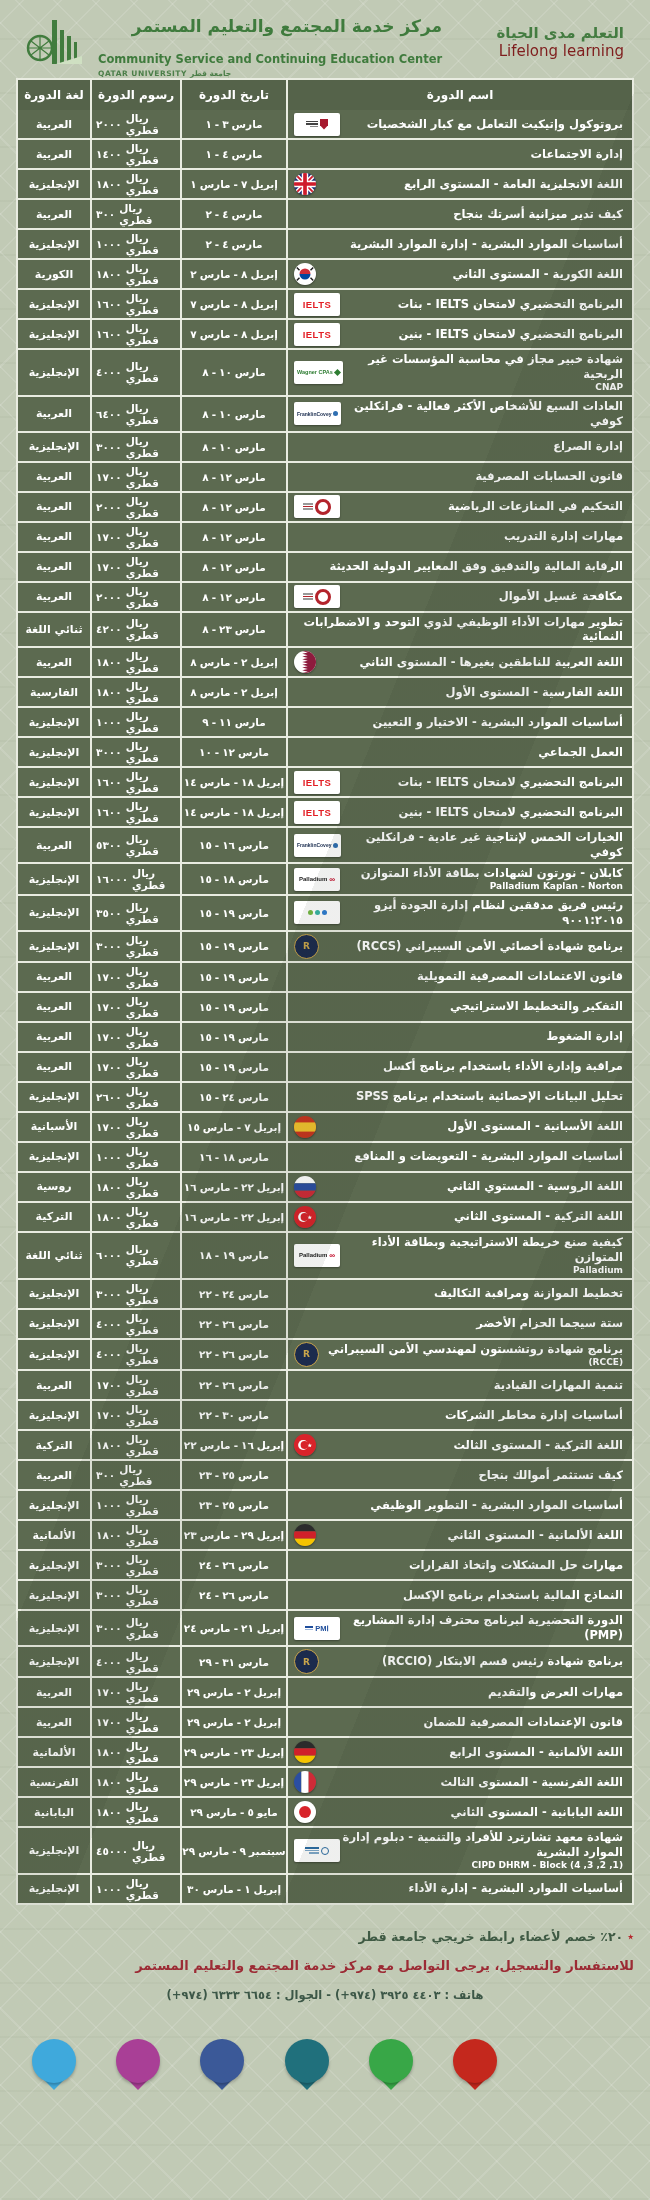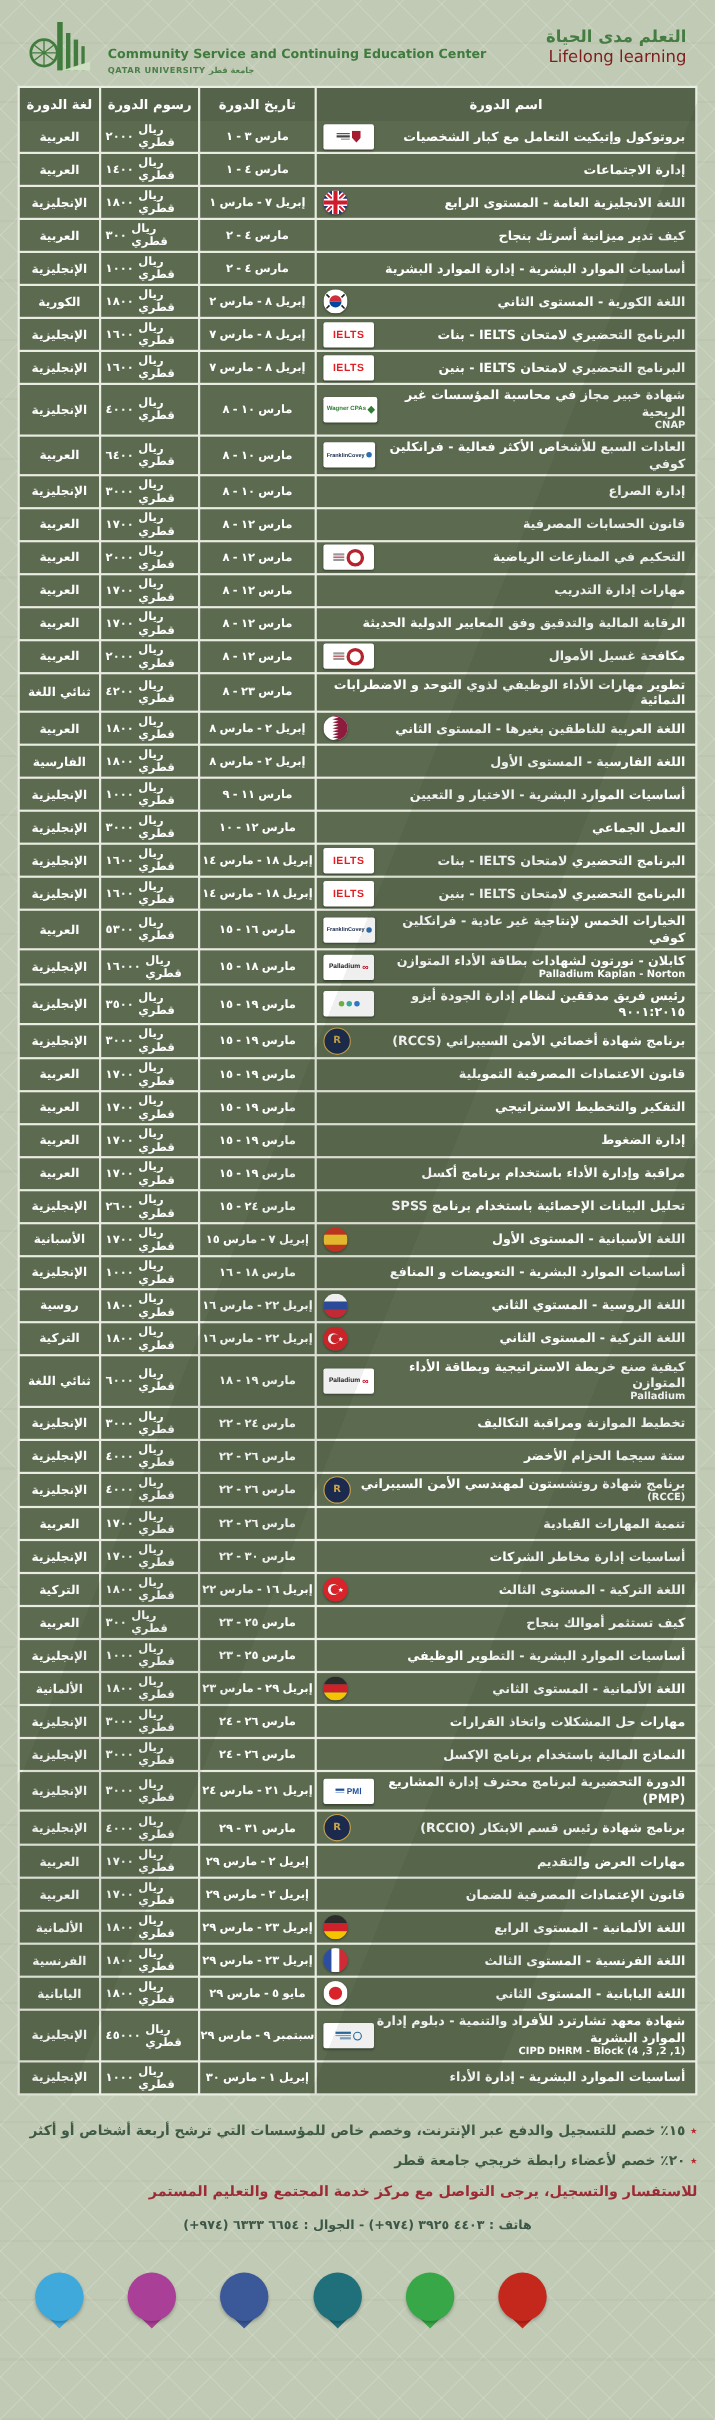--- a/index.html
+++ b/index.html
@@ -85,20 +85,21 @@
             <rect x="26" y="4" width="5" height="44" fill="#417c3e"></rect>
             <rect x="34" y="14" width="4" height="34" fill="#417c3e"></rect>
             <rect x="41" y="20" width="4" height="28" fill="#417c3e"></rect>
             <rect x="48" y="26" width="3" height="22" fill="#417c3e"></rect>
             <circle cx="14" cy="32" r="12" fill="none" stroke="#417c3e" stroke-width="2.5"></circle>
             <path d="M5 25 L23 39 M23 25 L5 39 M14 20 V44 M2 32 H26" stroke="#417c3e" stroke-width="1.2"></path>
             <path d="M30 48 L56 40 L56 48 Z" fill="#cfe0c2"></path>
           </svg>
         </span>
         <div>
+          <div class="org-ar">مركز خدمة المجتمع والتعليم المستمر</div>
           <div class="org-en">Community Service and Continuing Education Center</div>
           <div class="org-univ">
             <span>QATAR UNIVERSITY</span>
             <span>جامعة قطر</span>
           </div>
         </div>
       </div>
       <div class="hdr-right">
         <div class="tag-ar">التعلم مدى الحياة</div>
         <div class="tag-en">Lifelong learning</div>
@@ -1321,21 +1322,20 @@
             <div class="cell c-fee">
               <span>١٠٠٠</span>
               <span>ريال قطري</span>
             </div>
             <div class="cell c-lang">الإنجليزية</div>
           </div>
         </div>
     </div>
 
     <div class="notes">
-        <div class="note"><span class="mark">٭</span><span>١٥٪ خصم للتسجيل والدفع عبر الإنترنت، وخصم خاص للمؤسسات التي ترشح أربعة أشخاص أو أكثر</span></div>
         <div class="note"><span class="mark">٭</span><span>٢٠٪ خصم لأعضاء رابطة خريجي جامعة قطر</span></div>
       </div>
 
     <div class="contact-heading">للاستفسار والتسجيل، يرجى التواصل مع مركز خدمة المجتمع والتعليم المستمر</div>
     <div class="contact">
       <div>
         <span>هاتف :</span>
         <span class="num">٤٤٠٣ ٣٩٢٥</span>
         <span class="num">(+٩٧٤)</span>
         <span>-</span>

